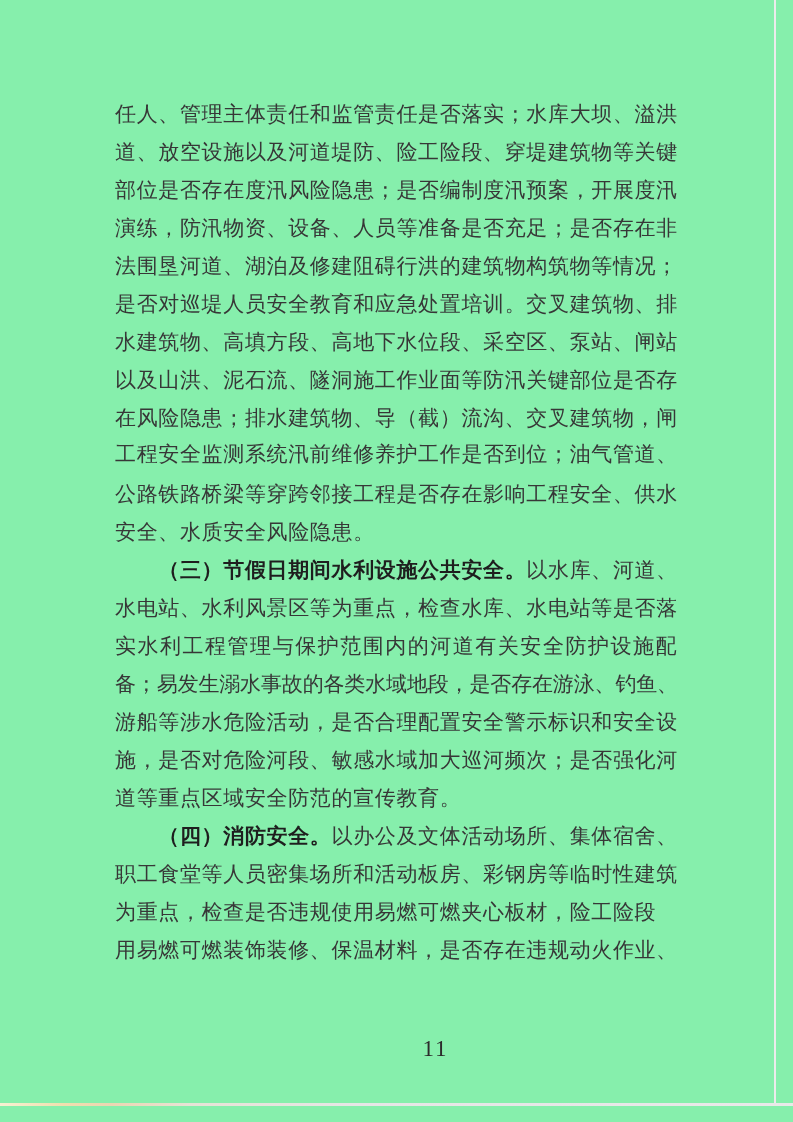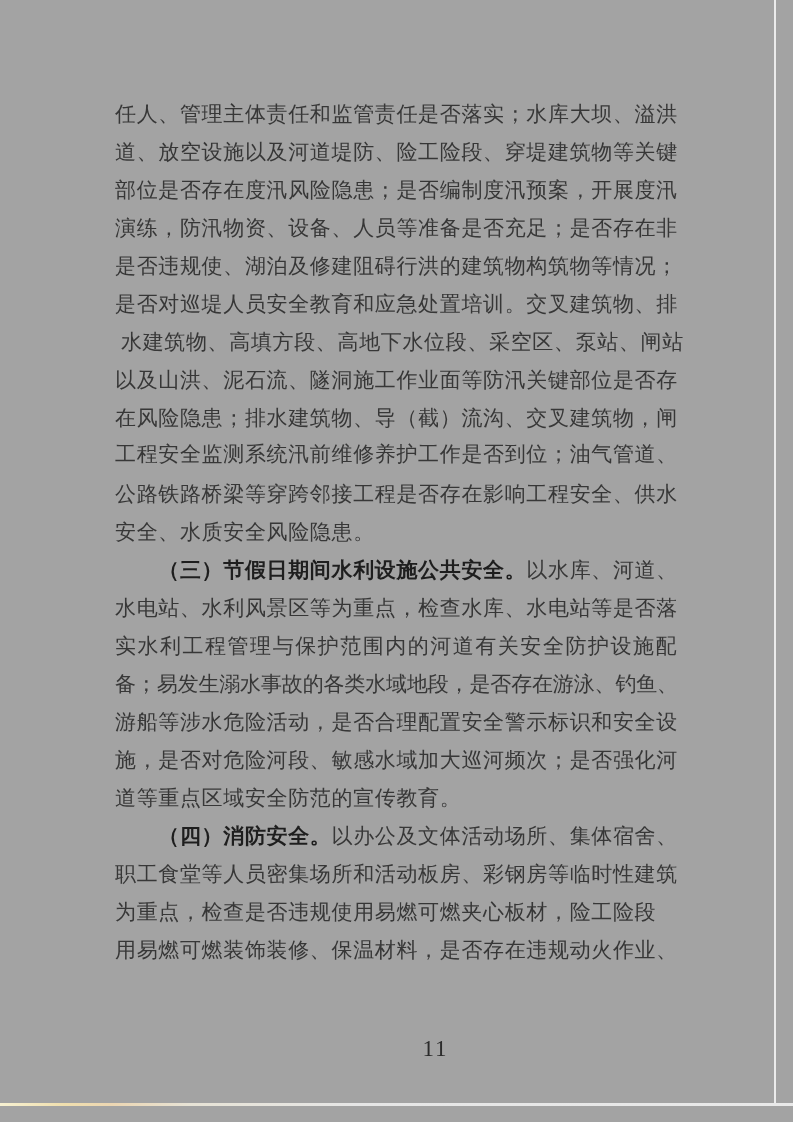--- a/index.html
+++ b/index.html
@@ -38,30 +38,30 @@
   }
   .scan-line-bottom {
     position:absolute;
     left:0; top:1103px;
     width:793px; height:3px;
   }
 </style>
 </head>
 <body>
 
-<div class="page" style="background: #a3a3a3;">
+<div class="page" style="background: #86efac;">
   <div class="textblock" id="textblock" style="color: rgb(55, 55, 55);">
       <div>
         <div class="line" style="letter-spacing: 0.65px;">任人、管理主体责任和监管责任是否落实；水库大坝、溢洪</div>
         <div class="line" style="letter-spacing: 0.65px;">道、放空设施以及河道堤防、险工险段、穿堤建筑物等关键</div>
         <div class="line" style="letter-spacing: 0.65px;">部位是否存在度汛风险隐患；是否编制度汛预案，开展度汛</div>
         <div class="line" style="letter-spacing: 0.65px;">演练，防汛物资、设备、人员等准备是否充足；是否存在非</div>
-        <div class="line" style="letter-spacing: 0.65px;">是否违规使、湖泊及修建阻碍行洪的建筑物构筑物等情况；</div>
+        <div class="line" style="letter-spacing: 0.65px;">法围垦河道、湖泊及修建阻碍行洪的建筑物构筑物等情况；</div>
         <div class="line" style="letter-spacing: 0.65px;">是否对巡堤人员安全教育和应急处置培训。交叉建筑物、排</div>
-        <div class="line" style="letter-spacing: 0.65px; margin-left: 6px;">水建筑物、高填方段、高地下水位段、采空区、泵站、闸站</div>
+        <div class="line" style="letter-spacing: 0.65px;">水建筑物、高填方段、高地下水位段、采空区、泵站、闸站</div>
         <div class="line" style="letter-spacing: 0.65px;">以及山洪、泥石流、隧洞施工作业面等防汛关键部位是否存</div>
         <div class="line" style="letter-spacing: 0.65px;">在风险隐患；排水建筑物、导（截）流沟、交叉建筑物，闸</div>
         <div class="line" style="letter-spacing: 0.65px; font-family: Liberation Mono, monospace;">工程安全监测系统汛前维修养护工作是否到位；油气管道、</div>
         <div class="line" style="letter-spacing: 0.65px;">公路铁路桥梁等穿跨邻接工程是否存在影响工程安全、供水</div>
         <div class="line" style="letter-spacing: 0.65px;">安全、水质安全风险隐患。</div>
       </div>
       <div>
         <div class="line" style="padding-left: 43.3px; letter-spacing: 0.65px;"><b>（三）节假日期间水利设施公共安全。</b>以水库、河道、</div>
         <div class="line" style="letter-spacing: 0.65px;">水电站、水利风景区等为重点，检查水库、水电站等是否落</div>
         <div class="line" style="letter-spacing: 1.52px;">实水利工程管理与保护范围内的河道有关安全防护设施配</div>

